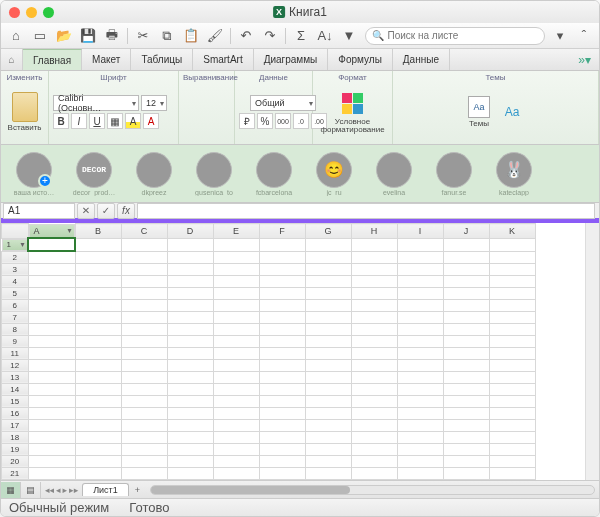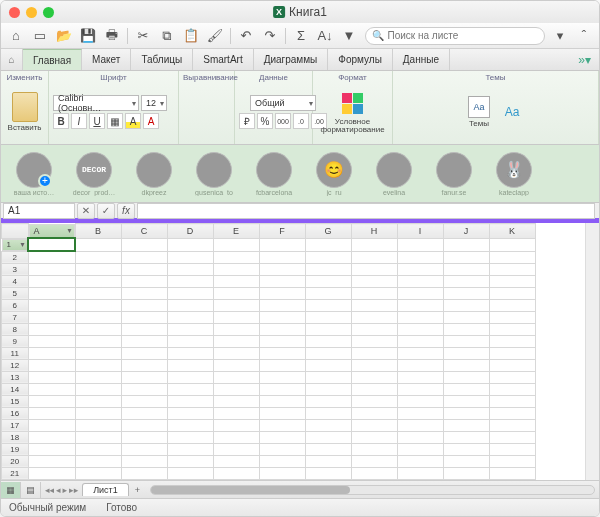--- a/index.html
+++ b/index.html
@@ -57,21 +57,21 @@
 .cell.active { outline: 2px solid #2e7d32; outline-offset: -1px; position: relative; }
 .vscroll { width: 14px; background: #efefef; border-left: 1px solid #ddd; }
 .sheet-tabs { height: 18px; background: linear-gradient(#f0f0f0,#e4e4e4); border-top: 1px solid #ccc; display: flex; align-items: center; font-size: 9px; }
 .viewbtn { width: 20px; height: 16px; display: flex; align-items: center; justify-content: center; color: #555; border-right: 1px solid #ccc; cursor: pointer; }
 .viewbtn.active { background: #c0dcc6; }
 .navp { display: flex; gap: 2px; padding: 0 4px; color: #888; }
 .stab { background: #fff; border: 1px solid #bbb; border-bottom: none; padding: 1px 10px; font-size: 9px; color: #333; border-radius: 3px 3px 0 0; cursor: pointer; }
 .stab-add { padding: 0 6px; color: #666; cursor: pointer; }
 .hscroll { flex: 1; margin: 0 4px; height: 10px; background: #e8e8e8; border: 1px solid #ccc; border-radius: 5px; position: relative; }
 .hscroll .thumb { position: absolute; left: 0; top: 0; bottom: 0; width: 45%; background: #b8b8b8; border-radius: 5px; }
-.statusbar { height: 18px; background: linear-gradient(#f4f4f4,#e8e8e8); border-top: 1px solid #ccc; display: flex; align-items: center; font-size: 10px; color: #555; padding: 0 8px; gap: 20px; }
+.statusbar { height: 18px; background: linear-gradient(#f4f4f4,#e8e8e8); border-top: 1px solid #ccc; display: flex; align-items: center; font-size: 13px; color: #555; padding: 0 8px; gap: 20px; }
 .av0{background:radial-gradient(circle at 40% 40%,#9f6,#040);}
 .av1{background:#111;display:flex;align-items:center;justify-content:center;color:#fff;font-size:8px;font-weight:bold;border:1px solid #800;font-family:Liberation Mono, monospace;}
 .av2{background:linear-gradient(135deg,#f4b183,#e06666);}
 .av3{background:linear-gradient(#4e79a7,#2c4d6e);}
 .av4{background:radial-gradient(circle at 50% 50%,#a50044 40%,#004d98 42%);}
 .av5{background:#fbe8a6;display:flex;align-items:center;justify-content:center;}
 .av6{background:radial-gradient(circle at 50% 40%,#f3c6a5,#333);}
 .av7{background:linear-gradient(#d45087,#665191);}
 .av8{background:#fff;display:flex;align-items:center;justify-content:center;}
 </style>

